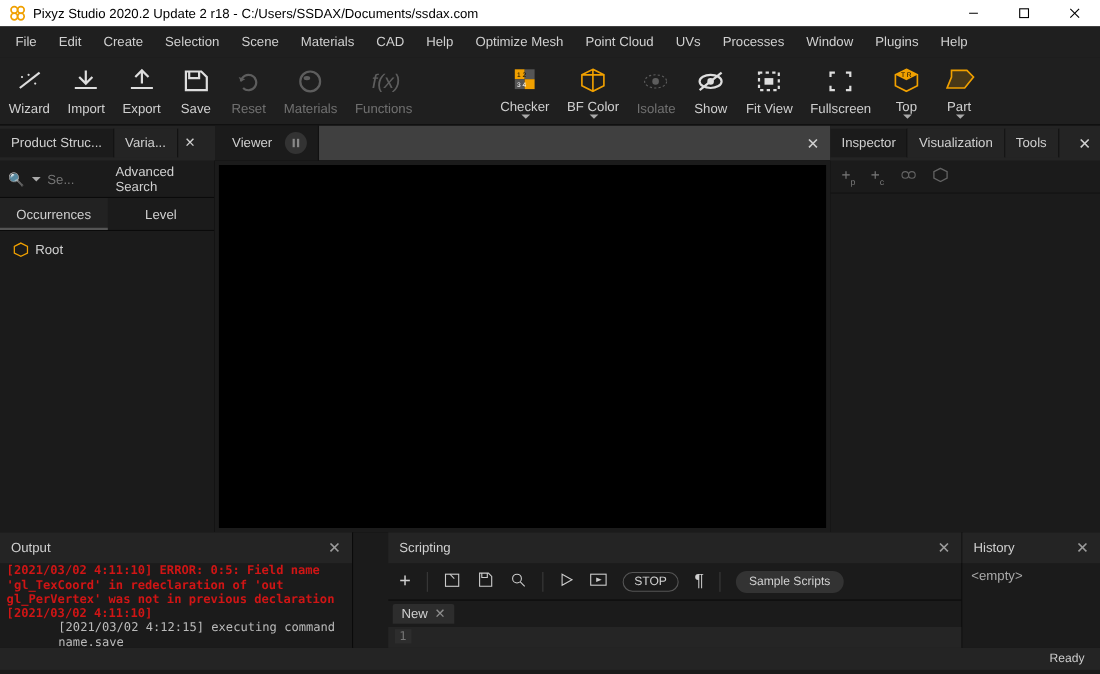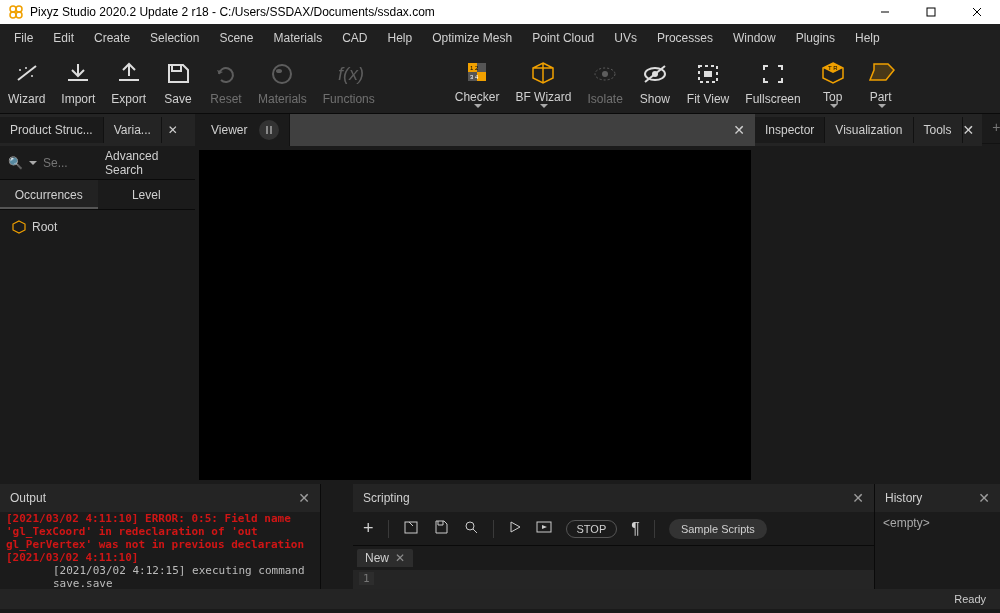--- a/index.html
+++ b/index.html
@@ -25,21 +25,21 @@
 .search-row input { background: transparent; border: none; outline: none; color: #d0d0d0; width: 46px; font-size: 12px; }
 .search-row .adv { margin-left: 16px; cursor: pointer; }
 .sub-tabs { height: 30px; display: flex; border-bottom: 1px solid #0a0a0a; }
 .sub-tab { flex: 1; display: flex; align-items: center; justify-content: center; cursor: pointer; }
 .sub-tab.active { background: #222; box-shadow: inset 0 -2px 0 #555; }
 .tree { padding: 8px; }
 .tree .node { display: flex; align-items: center; gap: 6px; padding: 2px 4px; }
 .center-panel { flex: 1; display: flex; flex-direction: column; background: #1b1b1b; }
 .center-tabs { height: 32px; display: flex; align-items: center; background: #404040; }
 .viewer-area { flex: 1; background: #000; border: 4px solid #1b1b1b; }
-.right-panel { width: 245px; background: #1b1b1b; display: flex; }
+.right-panel { width: 245px; background: #1b1b1b; display: flex; flex-direction: column; }
 .right-tabs { height: 32px; display: flex; align-items: center; background: #242424; }
 .insp-tools { height: 30px; display: flex; align-items: center; gap: 14px; padding: 0 10px; border-bottom: 1px solid #0a0a0a; opacity: .5; }
 .bottom-row { height: 105px; display: flex; }
 .output-panel, .scripting-panel, .history-panel { display: flex; flex-direction: column; background: #1b1b1b; }
 .output-panel { width: 320px; }
 .scripting-panel { flex: 1; border-left: 1px solid #0a0a0a; border-right: 1px solid #0a0a0a; padding-left: 32px; }
 .history-panel { width: 125px; }
 .panel-header { height: 28px; display: flex; align-items: center; padding: 0 10px; background: #242424; }
 .panel-header .pclose { margin-left: auto; cursor: pointer; opacity: .7; font-size: 14px; }
 .output-body { flex: 1; padding: 0 6px; font-family: Consolas, monospace; font-size: 11px; line-height: 13px; overflow: hidden; }
@@ -194,21 +194,21 @@
       </div>
     <span>Checker</span>
     <span class="dropdown-caret"></span>
   </div>
   <div class="rbtn">
     <div class="ico">
         <svg>
           <path d="M15 3 L25 8 L25 18 L15 23 L5 18 L5 8 Z M15 3 V23 M5 8 L25 8" stroke="#f0a000" stroke-width="1.5" fill="none"></path>
         </svg>
       </div>
-    <span>BF Wizard</span>
+    <span>BF Color</span>
     <span class="dropdown-caret"></span>
   </div>
   <div class="rbtn disabled">
     <div class="ico">
         <svg>
           <ellipse cx="15" cy="12" rx="10" ry="6" stroke="#aaa" fill="none" stroke-dasharray="2 2"></ellipse>
           <circle cx="15" cy="12" r="3" fill="#aaa"></circle>
         </svg>
       </div>
     <span>Isolate</span>
@@ -336,21 +336,21 @@
     <div class="panel-header">
         <span>Output</span>
         <span class="pclose">✕</span>
       </div>
     <div class="output-body">
       <div class="ln-red">[2021/03/02 4:11:10] ERROR: 0:5: Field name</div>
       <div class="ln-red">'gl_TexCoord' in redeclaration of 'out</div>
       <div class="ln-red">gl_PerVertex' was not in previous declaration</div>
       <div class="ln-red">[2021/03/02 4:11:10]</div>
       <div class="ln">[2021/03/02 4:12:15] executing command</div>
-      <div class="ln">save.save</div>
+      <div class="ln">name.save</div>
     </div>
   </div>
 
   <div class="scripting-panel">
     <div class="panel-header">
         <span>Scripting</span>
         <span class="pclose">✕</span>
       </div>
     <div class="script-tools">
       <span style="font-size:18px">+</span>

